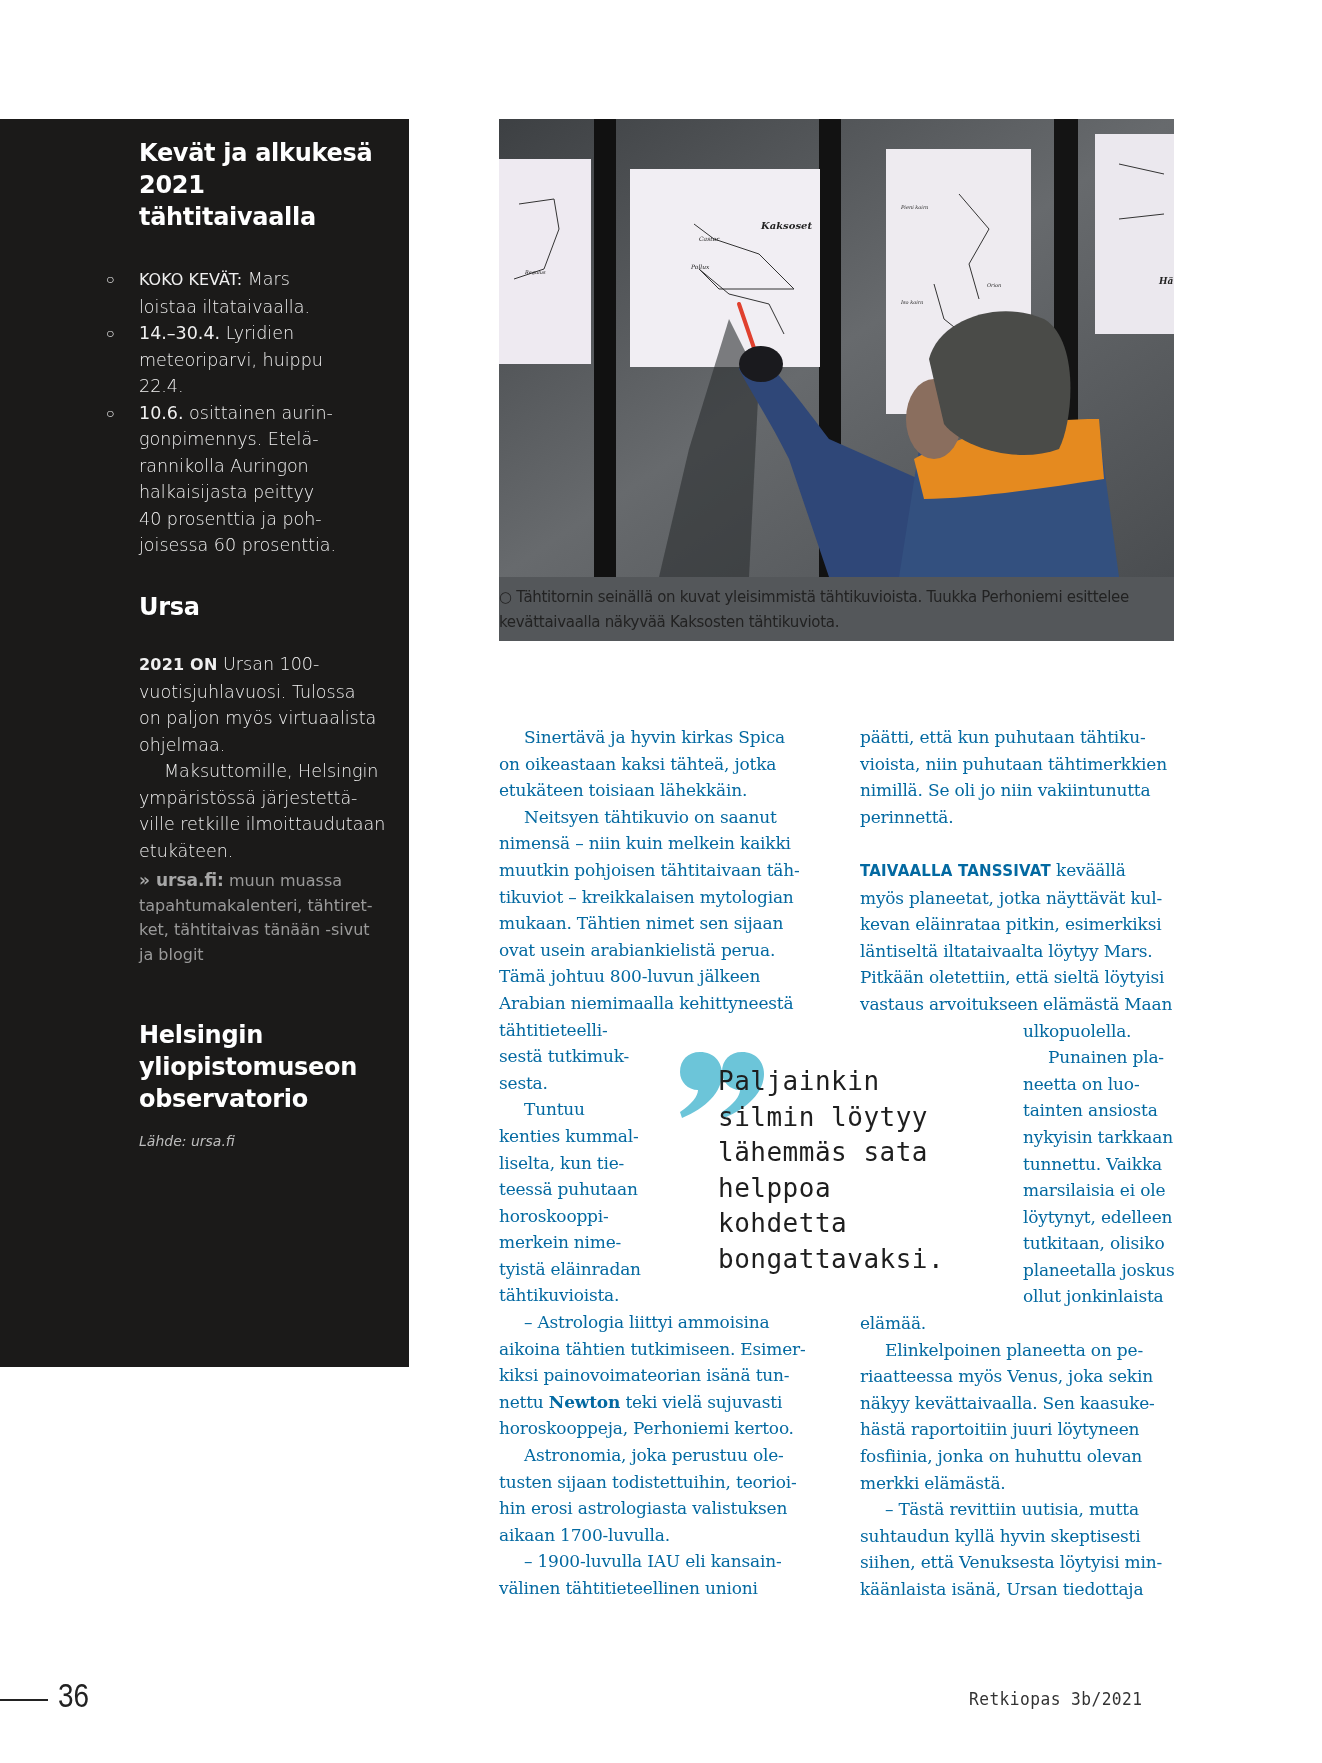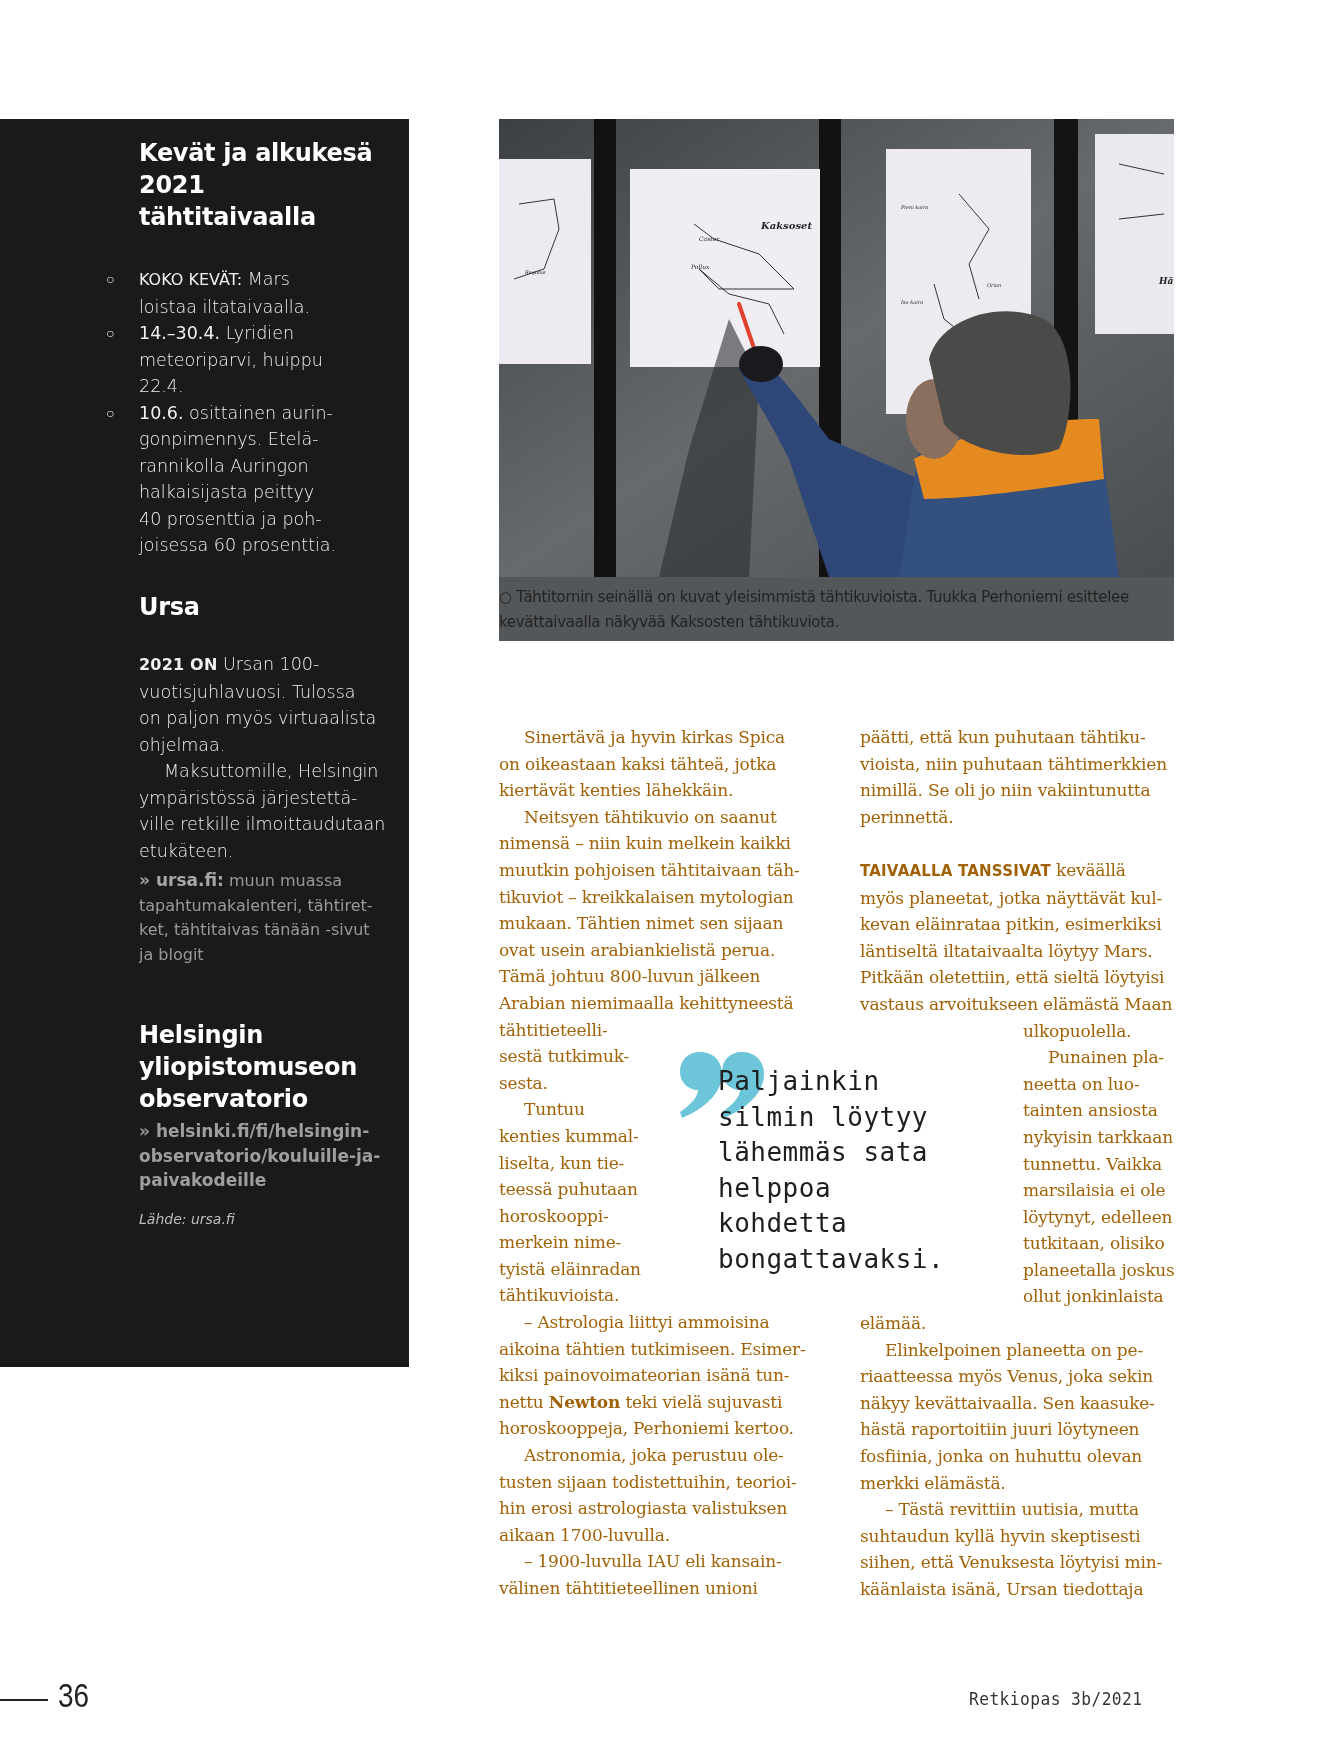--- a/index.html
+++ b/index.html
@@ -42,21 +42,21 @@
 
   .caption {
     position:absolute; left:499px; top:585px; width:680px;
     font-family:"DejaVu Sans", sans-serif; font-size:15px; line-height:25px; color:#222;
     letter-spacing:-0.3px;
   }
 
   
   .col {
     position:absolute; font-family:"DejaVu Serif", serif; font-size:17px;
-    line-height:26.6px; color:#a16207; letter-spacing:-0.2px;
+    line-height:26.6px; color:#0369a1; letter-spacing:-0.2px;
   }
   .col .ind { text-indent:25px; }
   .col .line { display:block; white-space:nowrap; }
   .col .lead-caps { font-family:"DejaVu Sans", sans-serif; font-weight:bold; font-size:15px; letter-spacing:0.2px; }
   .col b { font-weight:bold; }
 
   .col-left { left:499px; top:724px; width:330px; }
   .col-right { left:860px; top:724px; width:330px; }
 
   
@@ -134,25 +134,20 @@
       <span>ja blogit</span>
     </p>
   </div>
 
   <div class="sb-block" style="top:900px;">
     <h2 class="sb-title">
       <span>Helsingin</span><br>
       <span>yliopistomuseon</span><br>
       <span>observatorio</span>
     </h2>
-    <p class="sb-link bold-all">
-      <span>» helsinki.fi/fi/helsingin-</span><br>
-      <span>observatorio/kouluille-ja-</span><br>
-      <span>paivakodeille</span>
-    </p>
     <p class="sb-source" style="margin-top:18px;">Lähde: ursa.fi</p>
   </div>
 </aside>
 
 <figure class="photo" style="margin:0;">
   <svg width="675" height="458" viewBox="0 0 675 458">
     <defs>
       <linearGradient id="wall" x1="0" y1="0" x2="1" y2="1">
         <stop offset="0" stop-color="#3d4043"></stop>
         <stop offset="0.5" stop-color="#676a6d"></stop>
@@ -207,21 +202,21 @@
 </figure>
 
 <figcaption class="caption">
   <span>○</span><span> Tähtitornin seinällä on kuvat yleisimmistä tähtikuvioista. Tuukka Perhoniemi esittelee</span><br>
   <span>kevättaivaalla näkyvää Kaksosten tähtikuviota.</span>
 </figcaption>
 
 <div class="col col-left">
   <span class="line ind">Sinertävä ja hyvin kirkas Spica</span>
   <span class="line">on oikeastaan kaksi tähteä, jotka</span>
-  <span class="line">kiertävät kenties lähekkäin.</span>
+  <span class="line">etukäteen toisiaan lähekkäin.</span>
   <span class="line ind">Neitsyen tähtikuvio on saanut</span>
   <span class="line">nimensä – niin kuin melkein kaikki</span>
   <span class="line">muutkin pohjoisen tähtitaivaan täh-</span>
   <span class="line">tikuviot – kreikkalaisen mytologian</span>
   <span class="line">mukaan. Tähtien nimet sen sijaan</span>
   <span class="line">ovat usein arabiankielistä perua.</span>
   <span class="line">Tämä johtuu 800-luvun jälkeen</span>
   <span class="line">Arabian niemimaalla kehittyneestä</span>
   <span class="line">tähtitieteelli-</span>
   <span class="line">sestä tutkimuk-</span>

